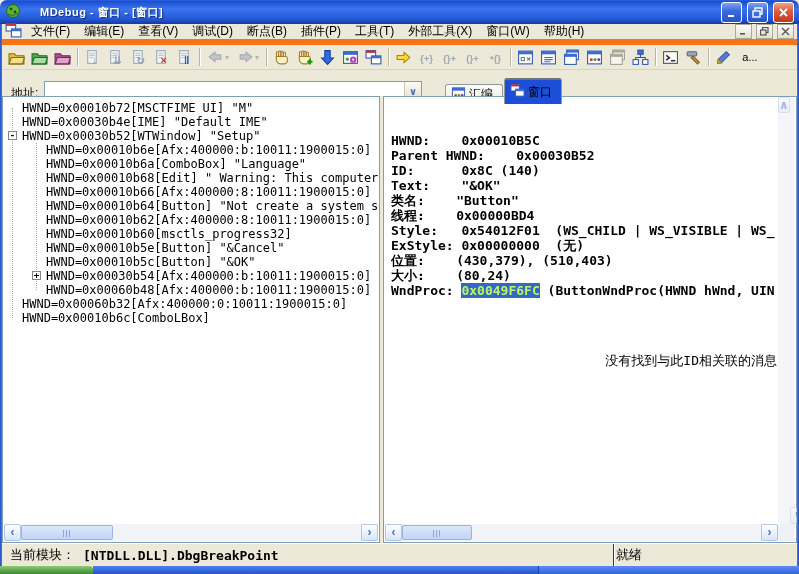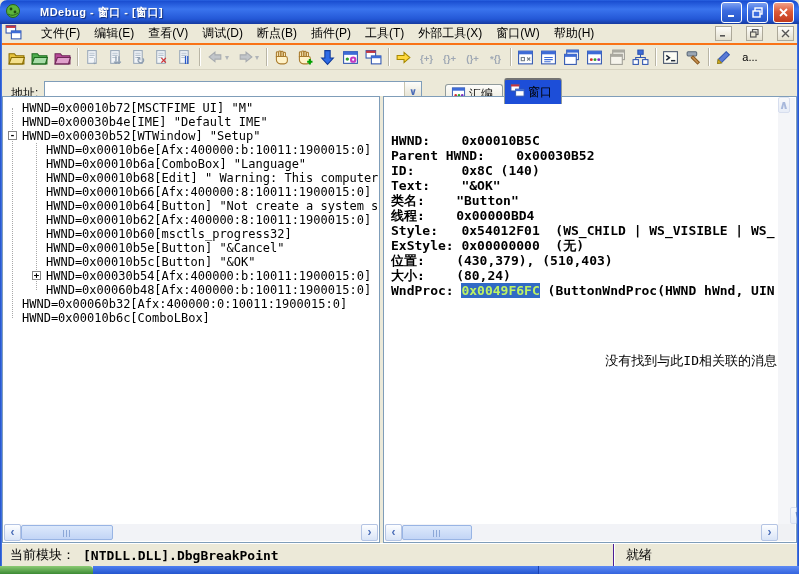--- a/index.html
+++ b/index.html
@@ -11,21 +11,21 @@
     background:linear-gradient(180deg,#2A63E2 0%,#1B4FD2 6%,#3A74EE 38%,#2357D6 80%,#15399E 100%);
     border-radius:7px 7px 0 0; display:flex; align-items:center; padding:0 5px; gap:5px; }
   #title-text { flex:1; color:#fff; font-weight:bold; font-size:11px; text-shadow:1px 1px 1px #10307E; letter-spacing:.5px; white-space:nowrap; overflow:hidden;padding-left:14px; }
   .cap-btn { width:21px; height:21px; border-radius:3px; border:1px solid #fff;
     background:linear-gradient(180deg,#7DA1F2 0%,#3C6CE0 40%,#2354C8 100%); display:flex; align-items:center; justify-content:center; }
   .cap-btn.close { background:linear-gradient(180deg,#F0A088 0%,#DC5A38 45%,#C03A1E 100%); }
 
   #side-l,#side-r { position:absolute; top:24px; bottom:8px; width:2px; background:linear-gradient(90deg,#1E4FC8,#4A7AE8); z-index:5; }
   #side-l { left:0; } #side-r { right:0; background:linear-gradient(90deg,#4A7AE8,#1E4FC8); }
 
-  #menubar { position:absolute; left:2px; right:2px; top:24px; height:21px; background:#ECE9D8; display:flex; align-items:center; padding:0 3px; gap:12px; border-bottom:2px solid #f97316; }
+  #menubar { position:absolute; left:2px; right:2px; top:24px; height:21px; background:#ECE9D8; display:flex; align-items:center; padding:0 3px; gap:2px; border-bottom:6px solid #f97316; }
   .menu-item { padding:2px 7px; white-space:nowrap; color:#000; }
   #menubar .spacer { flex:1; }
   .mdi-btn { width:17px; height:15px; border:1px solid #ACA899; background:linear-gradient(#FDFDFB,#E4E0CE); margin-left:2px; display:flex; align-items:center; justify-content:center; }
 
   #toolbar { position:absolute; left:2px; right:2px; top:45px; height:25px; background:#ECE9D8; display:flex; align-items:center; padding-left:3px; border-bottom:1px solid #D8D4C2; }
   .tb-btn { width:23px; height:22px; display:flex; align-items:center; justify-content:center; border:1px solid transparent; border-radius:2px; flex:0 0 auto; }
   .tb-btn.dim svg { filter:grayscale(1) opacity(.5); }
   .tb-btn.wide { width:30px; }
   .tb-sep { width:1px; height:18px; background:#B9B5A5; box-shadow:1px 0 0 #fff; margin:0 3px; flex:0 0 auto; }
   .caret { color:#B0B4B8; font-size:8px; margin-left:1px; }
@@ -70,21 +70,21 @@
     background:repeating-linear-gradient(90deg,#8CA8D8 0 1px,transparent 1px 3px); }
   .vscroll { position:absolute; right:1px; top:1px; bottom:18px; width:17px; background:#F4F5F8; }
   .vscroll .sb-btn { opacity:.45; }
   .vscroll .down { position:absolute; bottom:0; }
   .sb-corner { position:absolute; right:1px; bottom:1px; width:17px; height:17px; background:#F0F1F4; }
 
   
   #statusbar { position:absolute; left:2px; right:2px; top:543px; height:23px; background:#ECE9D8; border-top:1px solid #fff; display:flex; align-items:center; font-size:13px; }
   #sb-left { width:612px; padding-left:8px; display:flex; align-items:center; gap:8px; height:100%; border-right:1px solid #4c1d95; box-shadow:1px 0 0 #fff; white-space:nowrap; overflow:hidden; }
   #sb-module-value { font:bold 13px "DejaVu Sans Mono",monospace; }
-  #sb-right { flex:1; padding-left:12px; white-space:nowrap; }
+  #sb-right { flex:1; padding-left:2px; white-space:nowrap; }
 
   #taskbar { position:absolute; left:0; top:566px; width:799px; height:8px; display:flex; }
   #tb-start { width:93px; background:linear-gradient(180deg,#8CCB74,#3C8A34); border-radius:0 4px 0 0; }
   #tb-mid { width:445px; background:linear-gradient(180deg,#4E7FF0,#2455CE); }
   #tb-end { flex:1; background:linear-gradient(180deg,#5E8BF4,#3464DE); border-left:1px solid #1A42B0; }
 </style>
 </head>
 <body>
 
 <div id="titlebar">

